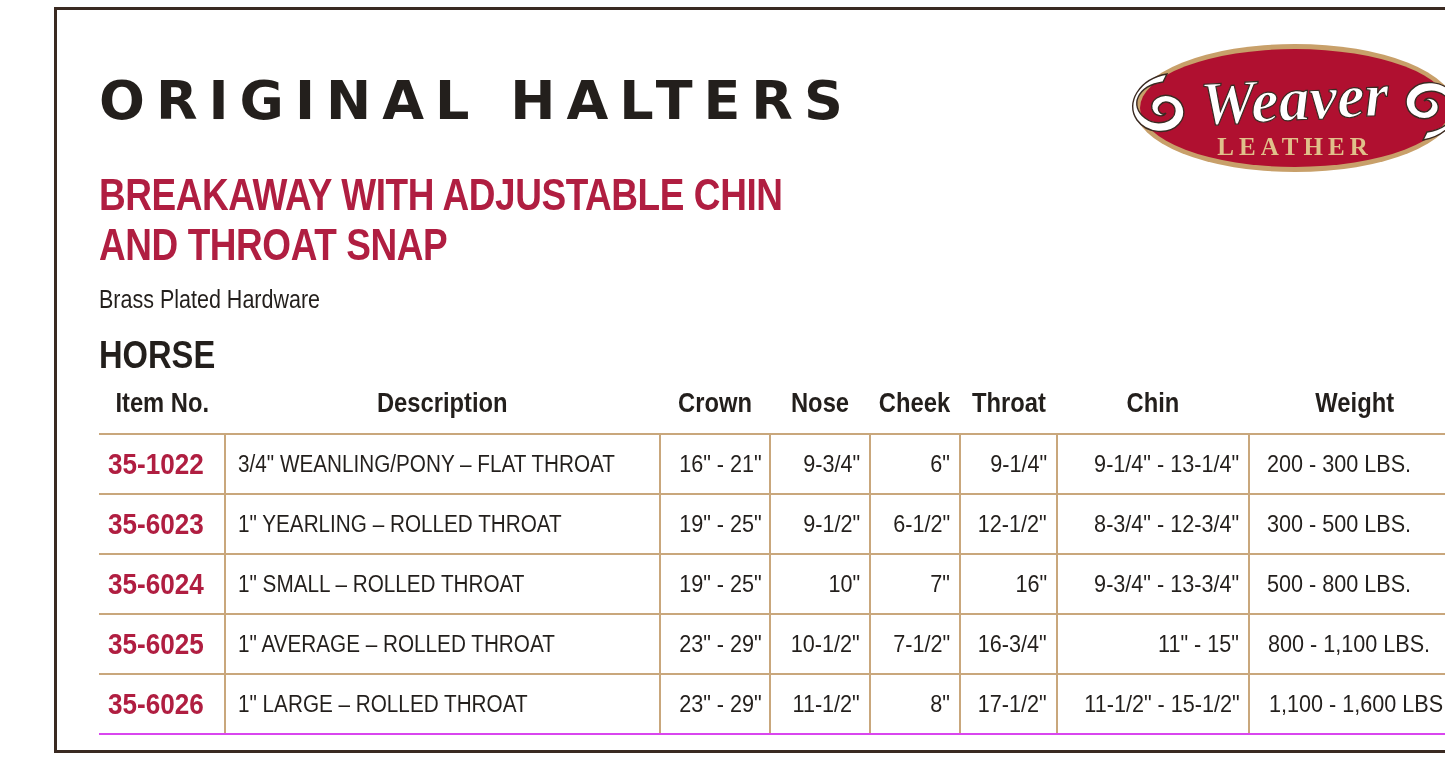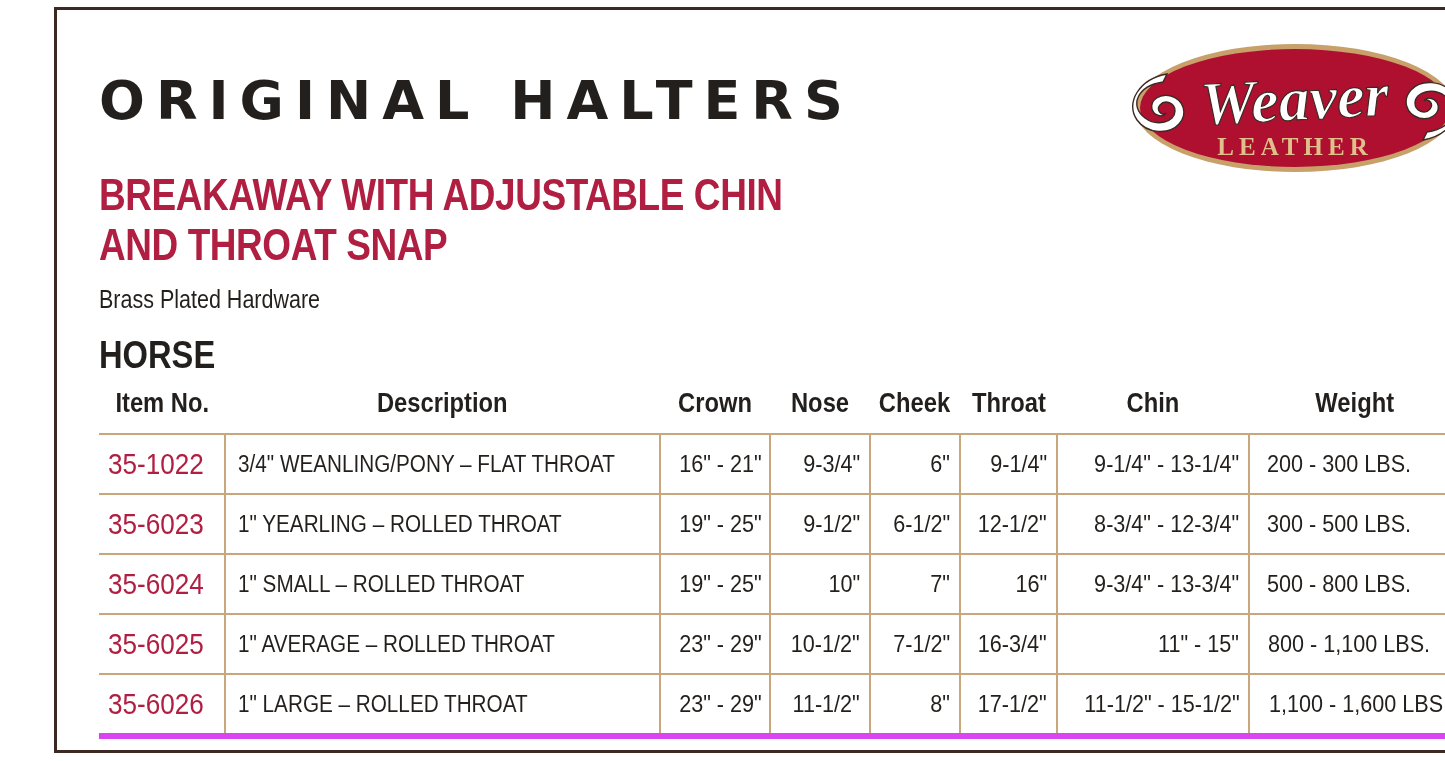--- a/index.html
+++ b/index.html
@@ -133,25 +133,25 @@
     color: #231f1c;
     height: 58px;
     padding: 0 9px;
     border-top: 2px solid #c9a77c;
     border-right: 2px solid #c9a77c;
     text-align: right;
     white-space: nowrap;
     overflow: hidden;
   }
   table.spec tbody tr:last-child td {
-    border-bottom: 6px solid #d946ef;
+    border-bottom: 2px solid #d946ef;
   }
   table.spec tbody td.item {
     color: #b01e41;
-    font-weight: normal;
+    font-weight: bold;
     font-size: 29px;
     text-align: center;
     padding: 0 6px;
   }
   table.spec tbody td.desc {
     text-align: left;
     font-size: 23px;
     padding-left: 12px;
   }
   table.spec tbody td.weight {

